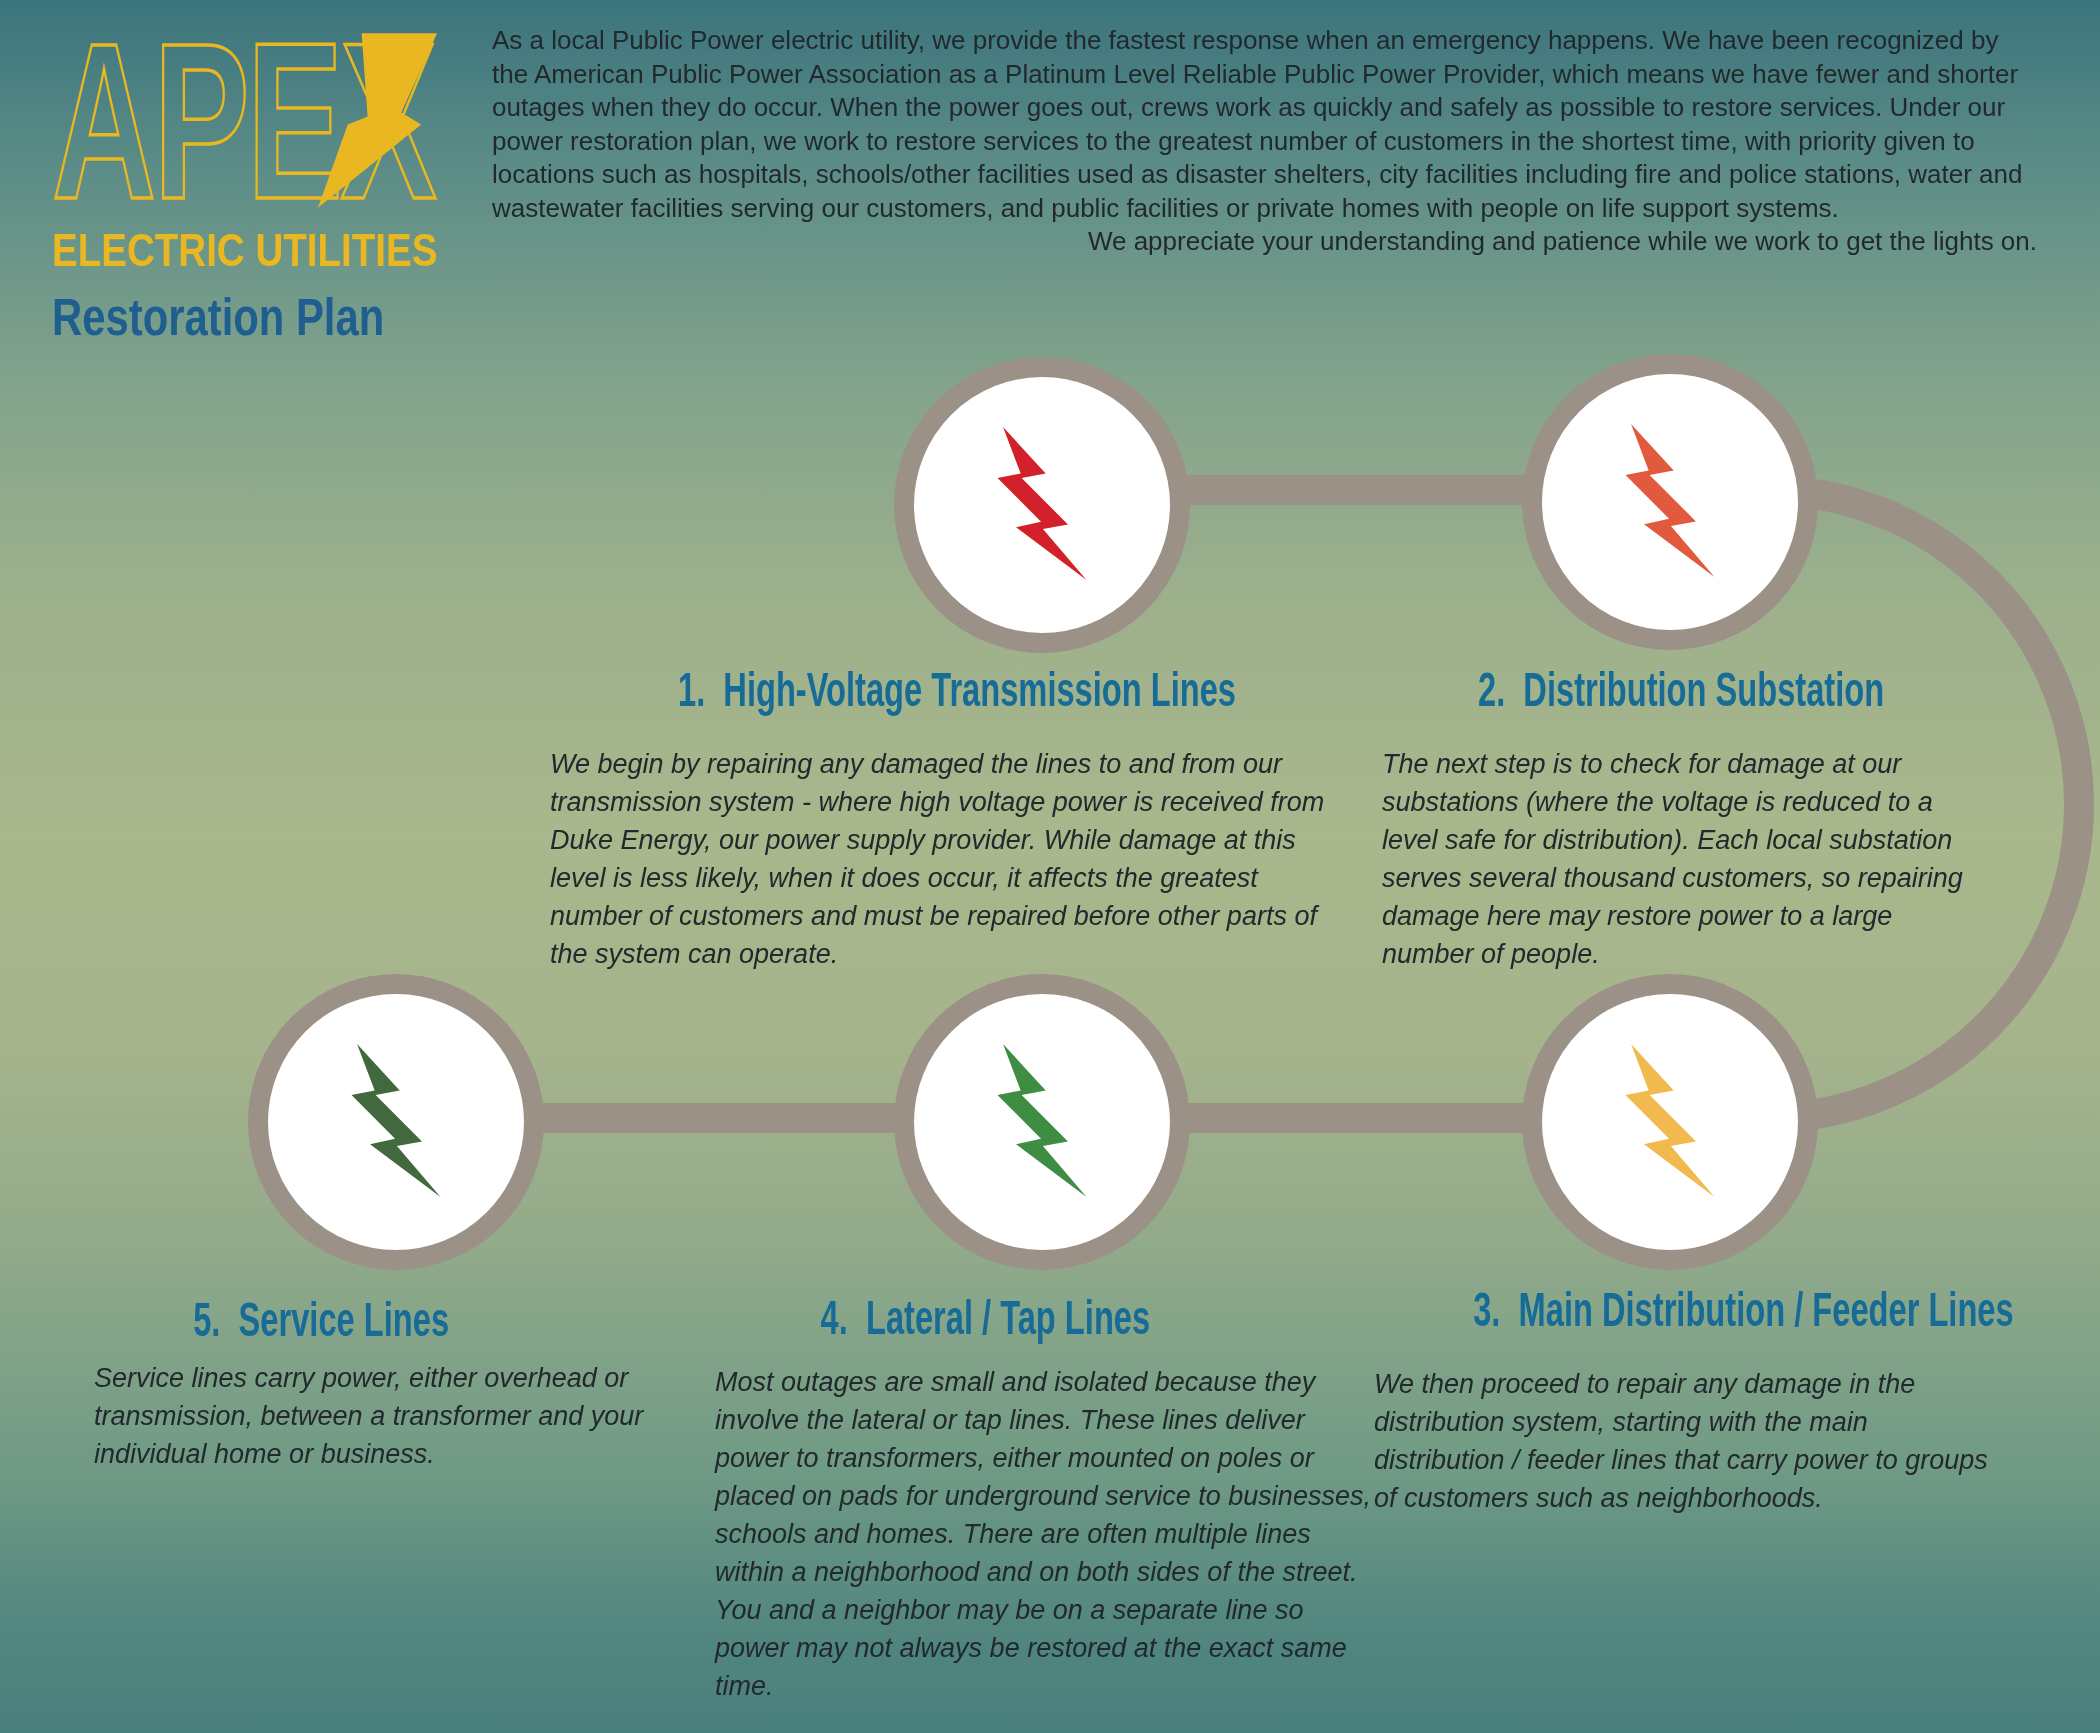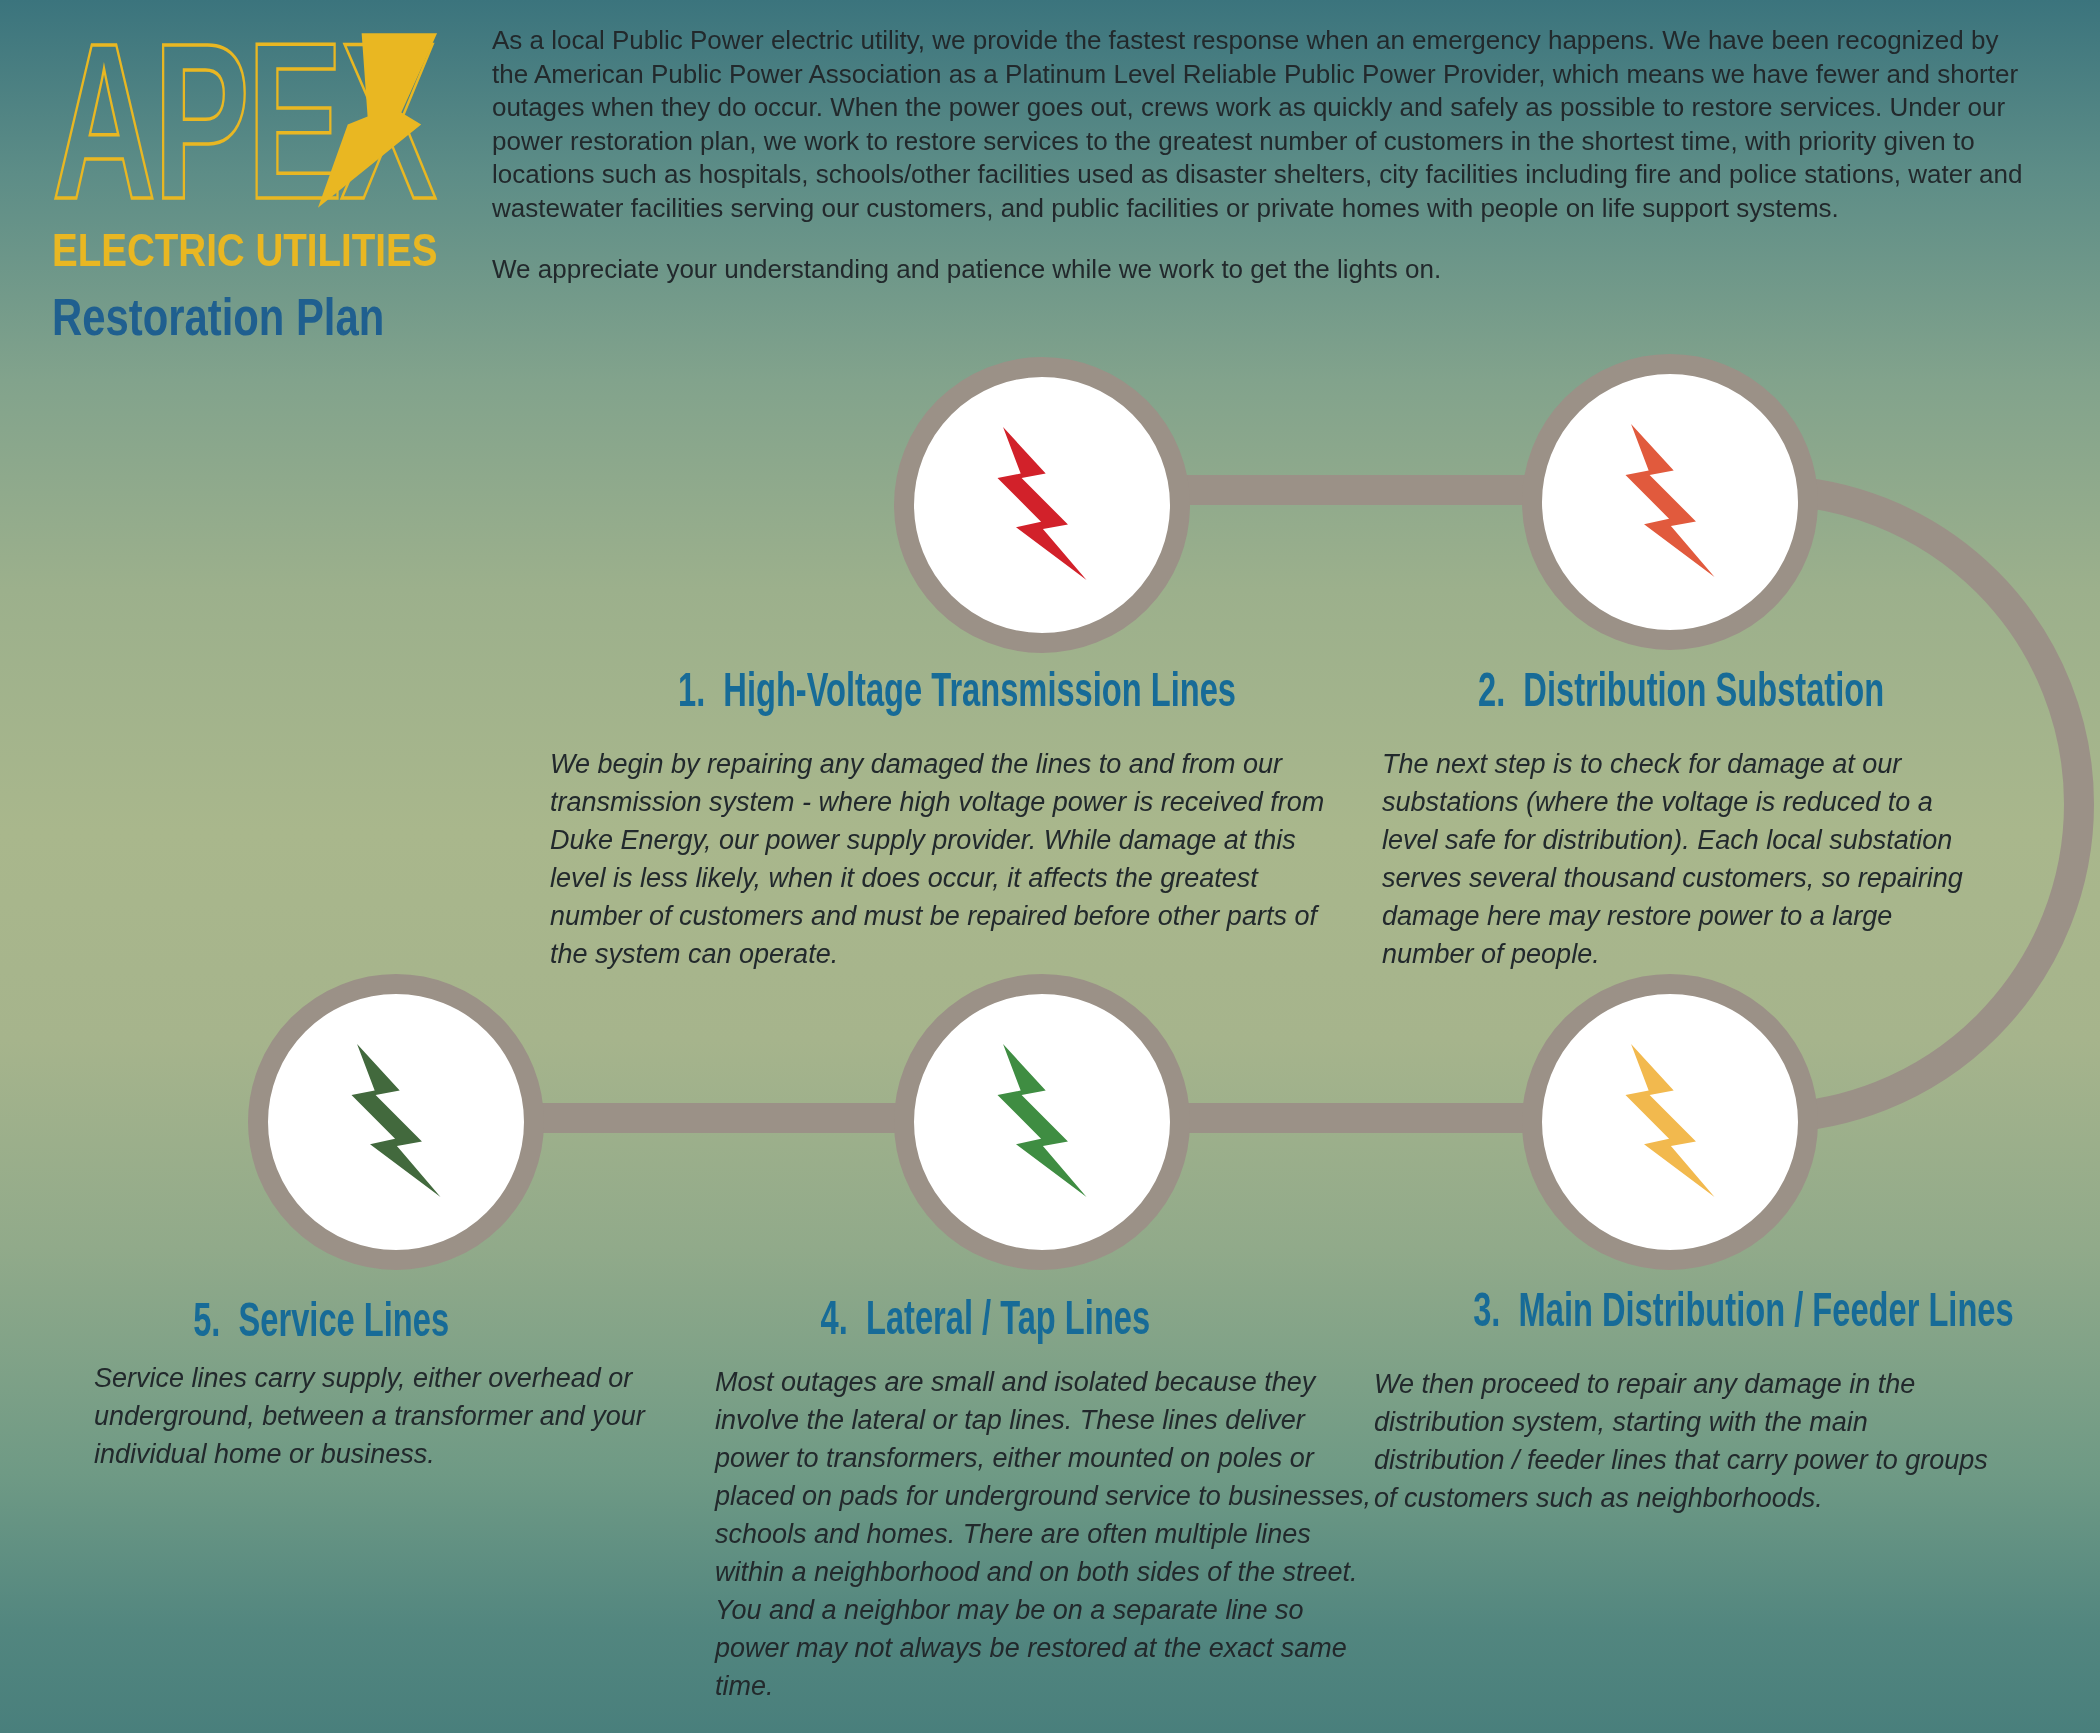--- a/index.html
+++ b/index.html
@@ -22,21 +22,21 @@
     transform:scaleX(0.82);transform-origin:left center;white-space:nowrap;
     letter-spacing:0px;
   }
   .plan-title{
     position:absolute;left:52px;top:288px;font-size:51px;font-weight:bold;
     transform:scaleX(0.82);transform-origin:left center;white-space:nowrap;
   }
   
   .intro{position:absolute;left:492px;top:24px;width:1545px;}
   .intro p{margin:0;font-size:26px;line-height:33.5px;color:#22292c;}
-  .intro p + p{margin-top:28px;}
+  .intro p + p{text-align:right;}
   
   .connectors{position:absolute;left:0;top:0;z-index:1;}
   .connectors path{fill:none;stroke-width:30px;}
   
   .node{
     position:absolute;width:256px;height:256px;background:#fff;
     border:20px solid #9b9187;border-radius:50%;z-index:2;
     display:flex;align-items:center;justify-content:center;box-sizing:content-box;
   }
   .node-1{left:894px;top:357px;}
@@ -122,16 +122,16 @@
   <div class="step step-3">
     <h2 style="color:#176b97">3.  Main Distribution / Feeder Lines</h2>
     <p>We then proceed to repair any damage in the distribution system, starting with the main distribution / feeder lines that carry power to groups of customers such as neighborhoods.</p>
   </div>
   <div class="step step-4">
     <h2 style="color:#176b97">4.  Lateral / Tap Lines</h2>
     <p>Most outages are small and isolated because they involve the lateral or tap lines. These lines deliver power to transformers, either mounted on poles or placed on pads for underground service to businesses, schools and homes. There are often multiple lines within a neighborhood and on both sides of the street. You and a neighbor may be on a separate line so power may not always be restored at the exact same time.</p>
   </div>
   <div class="step step-5">
     <h2 style="color:#176b97">5.  Service Lines</h2>
-    <p>Service lines carry supply, either overhead or underground, between a transformer and your individual home or business.</p>
+    <p>Service lines carry power, either overhead or transmission, between a transformer and your individual home or business.</p>
   </div>
 
 </div>
 
 </body></html>

